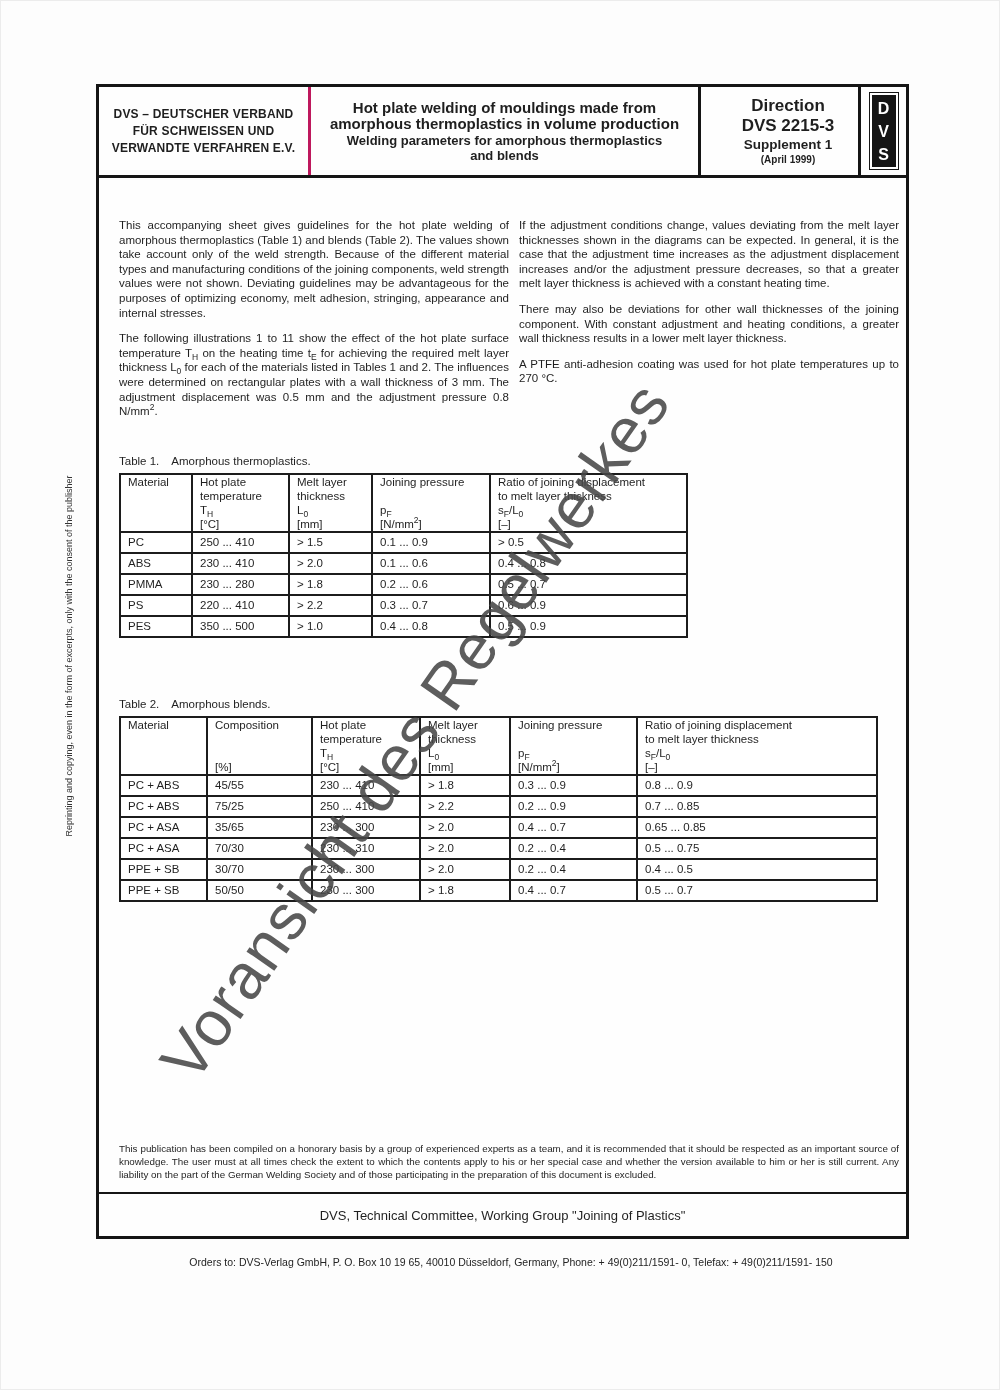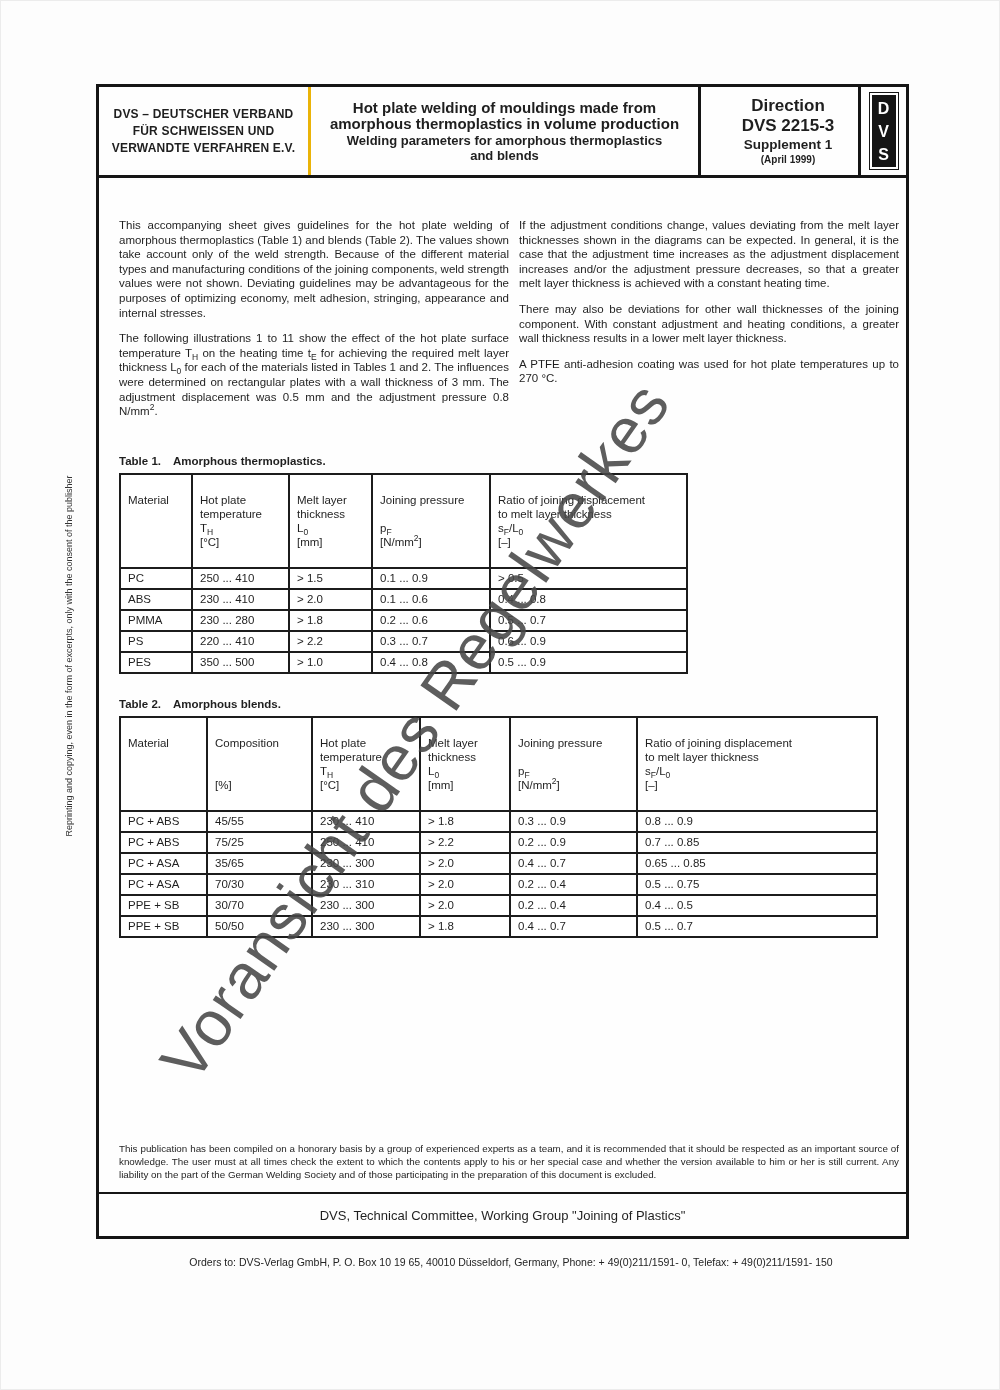--- a/index.html
+++ b/index.html
@@ -7,21 +7,21 @@
     position:relative;width:1000px;height:1390px;background:#fdfdfd;
     font-family:"Liberation Sans","DejaVu Sans",sans-serif;color:#1f1f1f;
     overflow:hidden;border:1px solid #ececec;box-sizing:border-box;
   }
   
   .frame{position:absolute;left:95px;top:83px;width:813px;height:1155px;
     border:3px solid #151515;box-sizing:border-box;background:#fefefe;}
   
   .hdr{display:flex;height:91px;border-bottom:3px solid #151515;box-sizing:border-box;}
   .hdr-cell{box-sizing:border-box;display:flex;flex-direction:column;justify-content:center;align-items:center;}
-  .hdr-org{width:212px;border-right:3px solid #eab308;font-weight:bold;font-size:12px;line-height:17px;text-align:center;letter-spacing:.2px;}
+  .hdr-org{width:212px;border-right:3px solid #be185d;font-weight:bold;font-size:12px;line-height:17px;text-align:center;letter-spacing:.2px;}
   .hdr-title{width:390px;border-right:3px solid #151515;text-align:center;}
   .hdr-title .t1{font-weight:bold;font-size:15px;line-height:16.5px;}
   .hdr-title .t2{font-weight:bold;font-size:13px;line-height:15px;}
   .hdr-dir{width:160px;border-right:3px solid #151515;text-align:center;padding-left:17px;}
   .hdr-dir .d1{font-weight:bold;font-size:17px;line-height:20px;}
   .hdr-dir .d2{font-weight:bold;font-size:13.5px;line-height:17px;}
   .hdr-dir .d3{font-weight:bold;font-size:10px;line-height:13px;text-align:center;}
   .hdr-logo{flex:1;}
   .dvs-logo{border:1px solid #151515;background:#fff;padding:2px;}
   .dvs-logo-inner{background:#151515;color:#fff;width:24px;height:72px;display:flex;flex-direction:column;
@@ -30,25 +30,25 @@
   .main{position:relative;height:calc(100% - 91px);}
   .columns{position:absolute;left:20px;top:40px;width:780px;display:flex;gap:10px;}
   .col{width:390px;}
   .col.right{width:380px;}
   .col p{margin:0 0 11px 0;font-size:11.5px;line-height:14.6px;text-align:justify;}
   sub,sup{font-size:8.5px;line-height:0;}
   
   .tbl-block{position:absolute;left:20px;}
   .t1-block{top:277px;}
   .t2-block{top:520px;}
-  .caption{font-size:11.5px;font-weight:bold;margin-bottom:6px;}
+  .caption{font-size:11.5px;font-weight:normal;margin-bottom:6px;}
   .cap-label{margin-right:12px;}
   table{border-collapse:collapse;table-layout:fixed;background:#fff;}
   th,td{border:2px solid #1c1c1c;box-sizing:border-box;text-align:left;vertical-align:top;font-weight:normal;}
-  th{padding:18px 7px;height:50px;font-size:11.5px;line-height:14px;}
+  th{padding:0 7px;height:50px;font-size:11.5px;line-height:14px;}
   td{padding:2px 7px;height:20px;font-size:11.5px;line-height:15px;}
   .t2-block td{height:19px;}
   .hwrap{display:flex;flex-direction:column;height:100%;}
   .hsym{margin-top:auto;}
   
   .disclaimer{position:absolute;left:20px;top:965px;width:780px;font-size:9.8px;line-height:12.8px;text-align:justify;color:#242424;}
   .band{position:absolute;left:0;right:0;bottom:0;height:42px;border-top:2px solid #151515;
     display:flex;align-items:center;justify-content:center;font-size:13px;}
   
   .orders{position:absolute;left:11px;top:1255px;width:100%;text-align:center;font-size:10.5px;color:#242424;}

